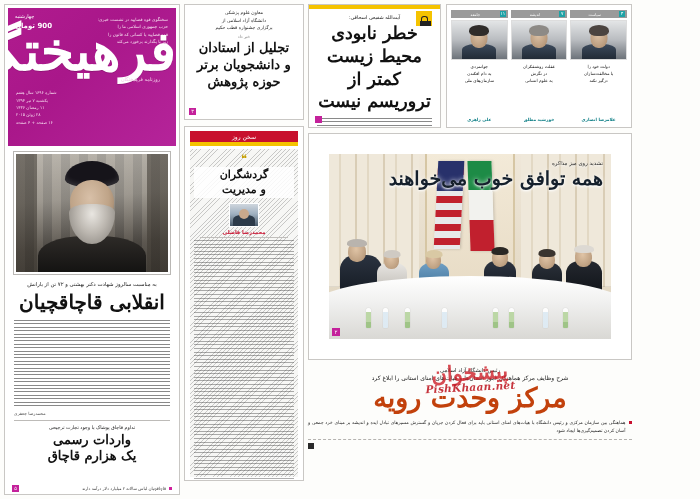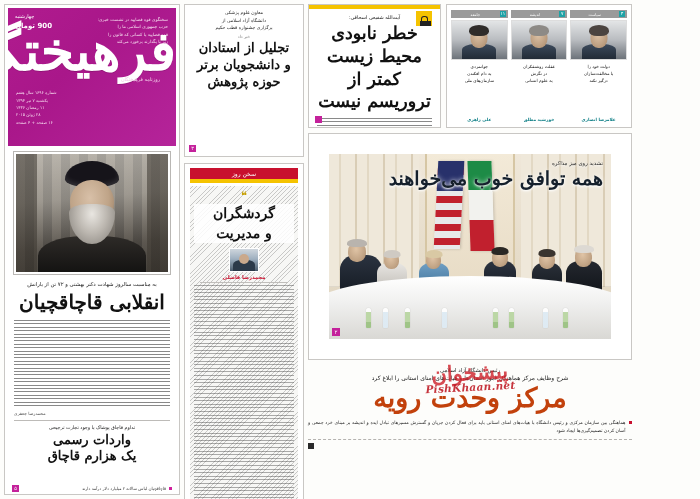--- a/index.html
+++ b/index.html
@@ -210,21 +210,21 @@
     color: #fff; font-size: 5px; line-height: 7px; text-align: center;
   }
 
   
   .col-mid {
     position: absolute;
     left: 184px; top: 4px;
     width: 120px; height: 491px;
   }
   .mid-top {
-    height: 153px;
+    height: 116px;
     border: 1px solid #c9c7c4;
     background: #fff;
     padding: 4px 5px;
     position: relative;
   }
   .mt-kicker {
     font-size: 4.6px; color: #222; text-align: center;
     line-height: 1.65; direction: rtl;
   }
   .mt-khabar {
@@ -268,21 +268,21 @@
     height: 328px;
     position: relative;
     padding: 4px 4px 0;
   }
   .eb-quote {
     text-align: center; font-size: 11px; color: #c8a000; line-height: 1;
     margin-bottom: 3px;
   }
   .eb-title {
     font-family: "DejaVu Serif","Liberation Serif",serif;
-    font-size: 14px; font-weight: bold; color: #111;
+    font-size: 11px; font-weight: bold; color: #111;
     text-align: center; line-height: 1.4; direction: rtl;
     background: rgba(255,255,255,.85);
   }
   .eb-avatar {
     width: 30px; height: 24px;
     margin: 5px auto 0;
     background: linear-gradient(180deg,#cfd6dd 0%, #9fb0c0 45%, #4a5b6b 100%);
     border: 1px solid #fff;
     position: relative; overflow: hidden;
   }

